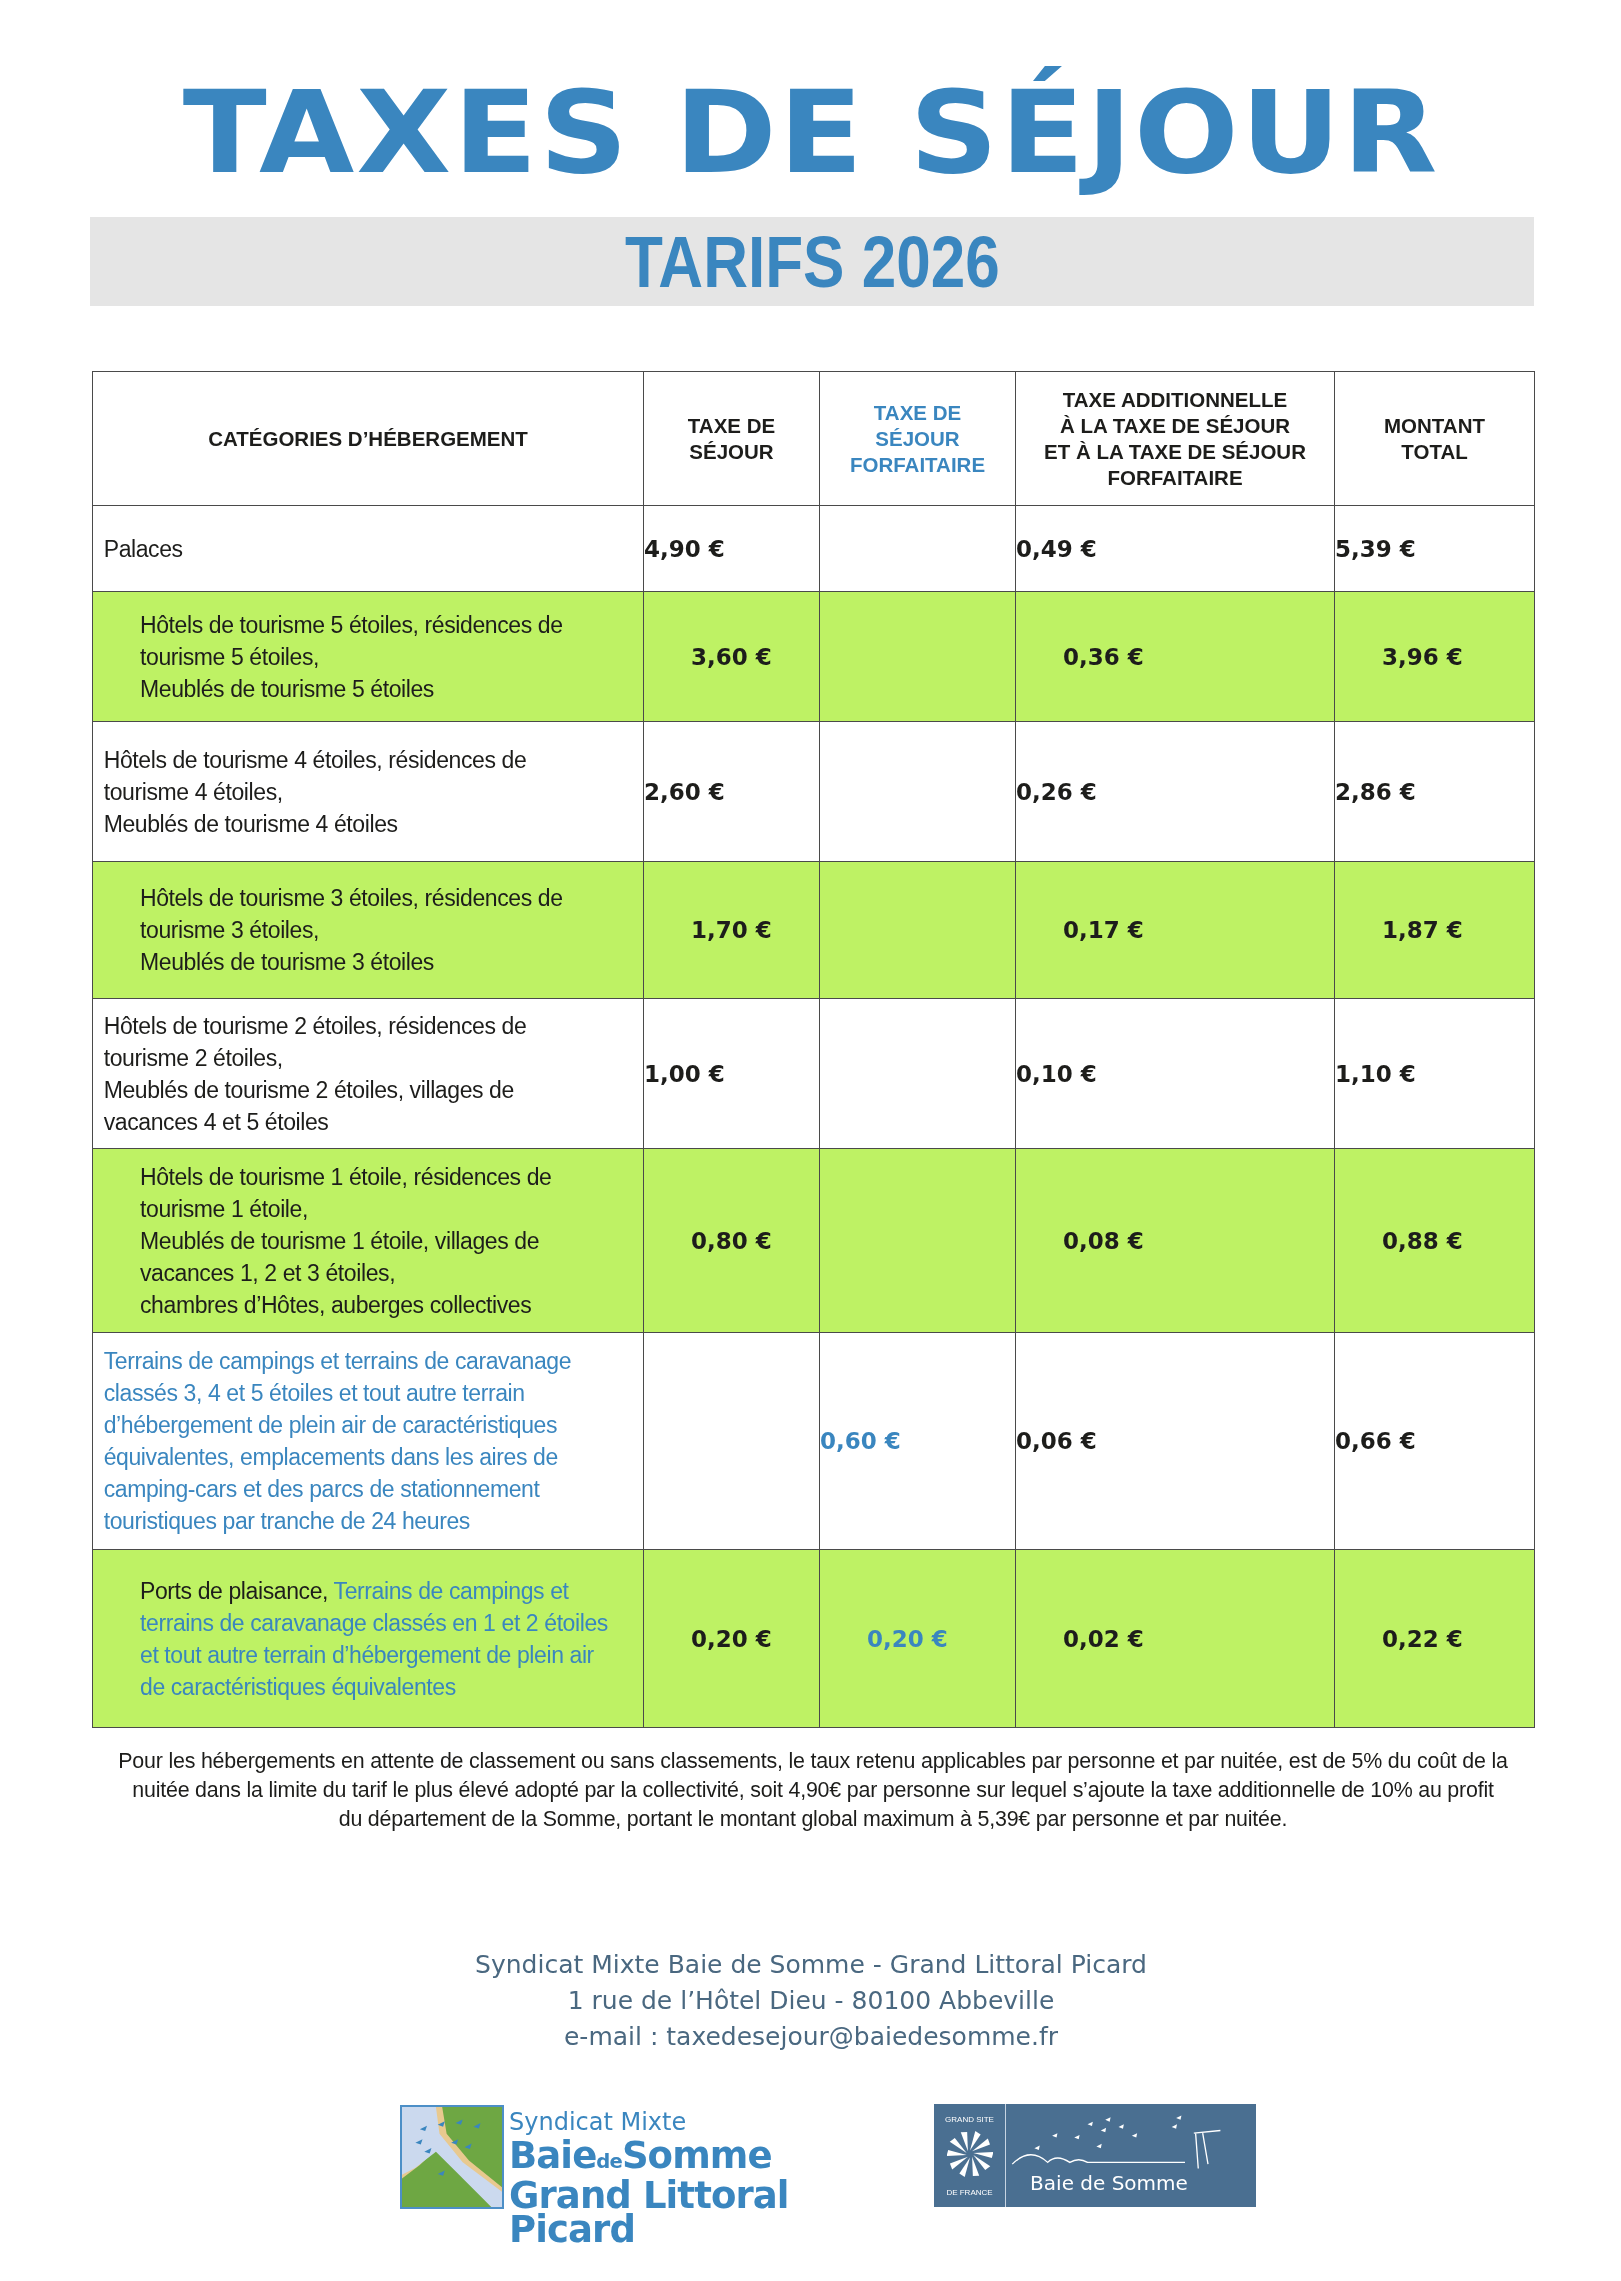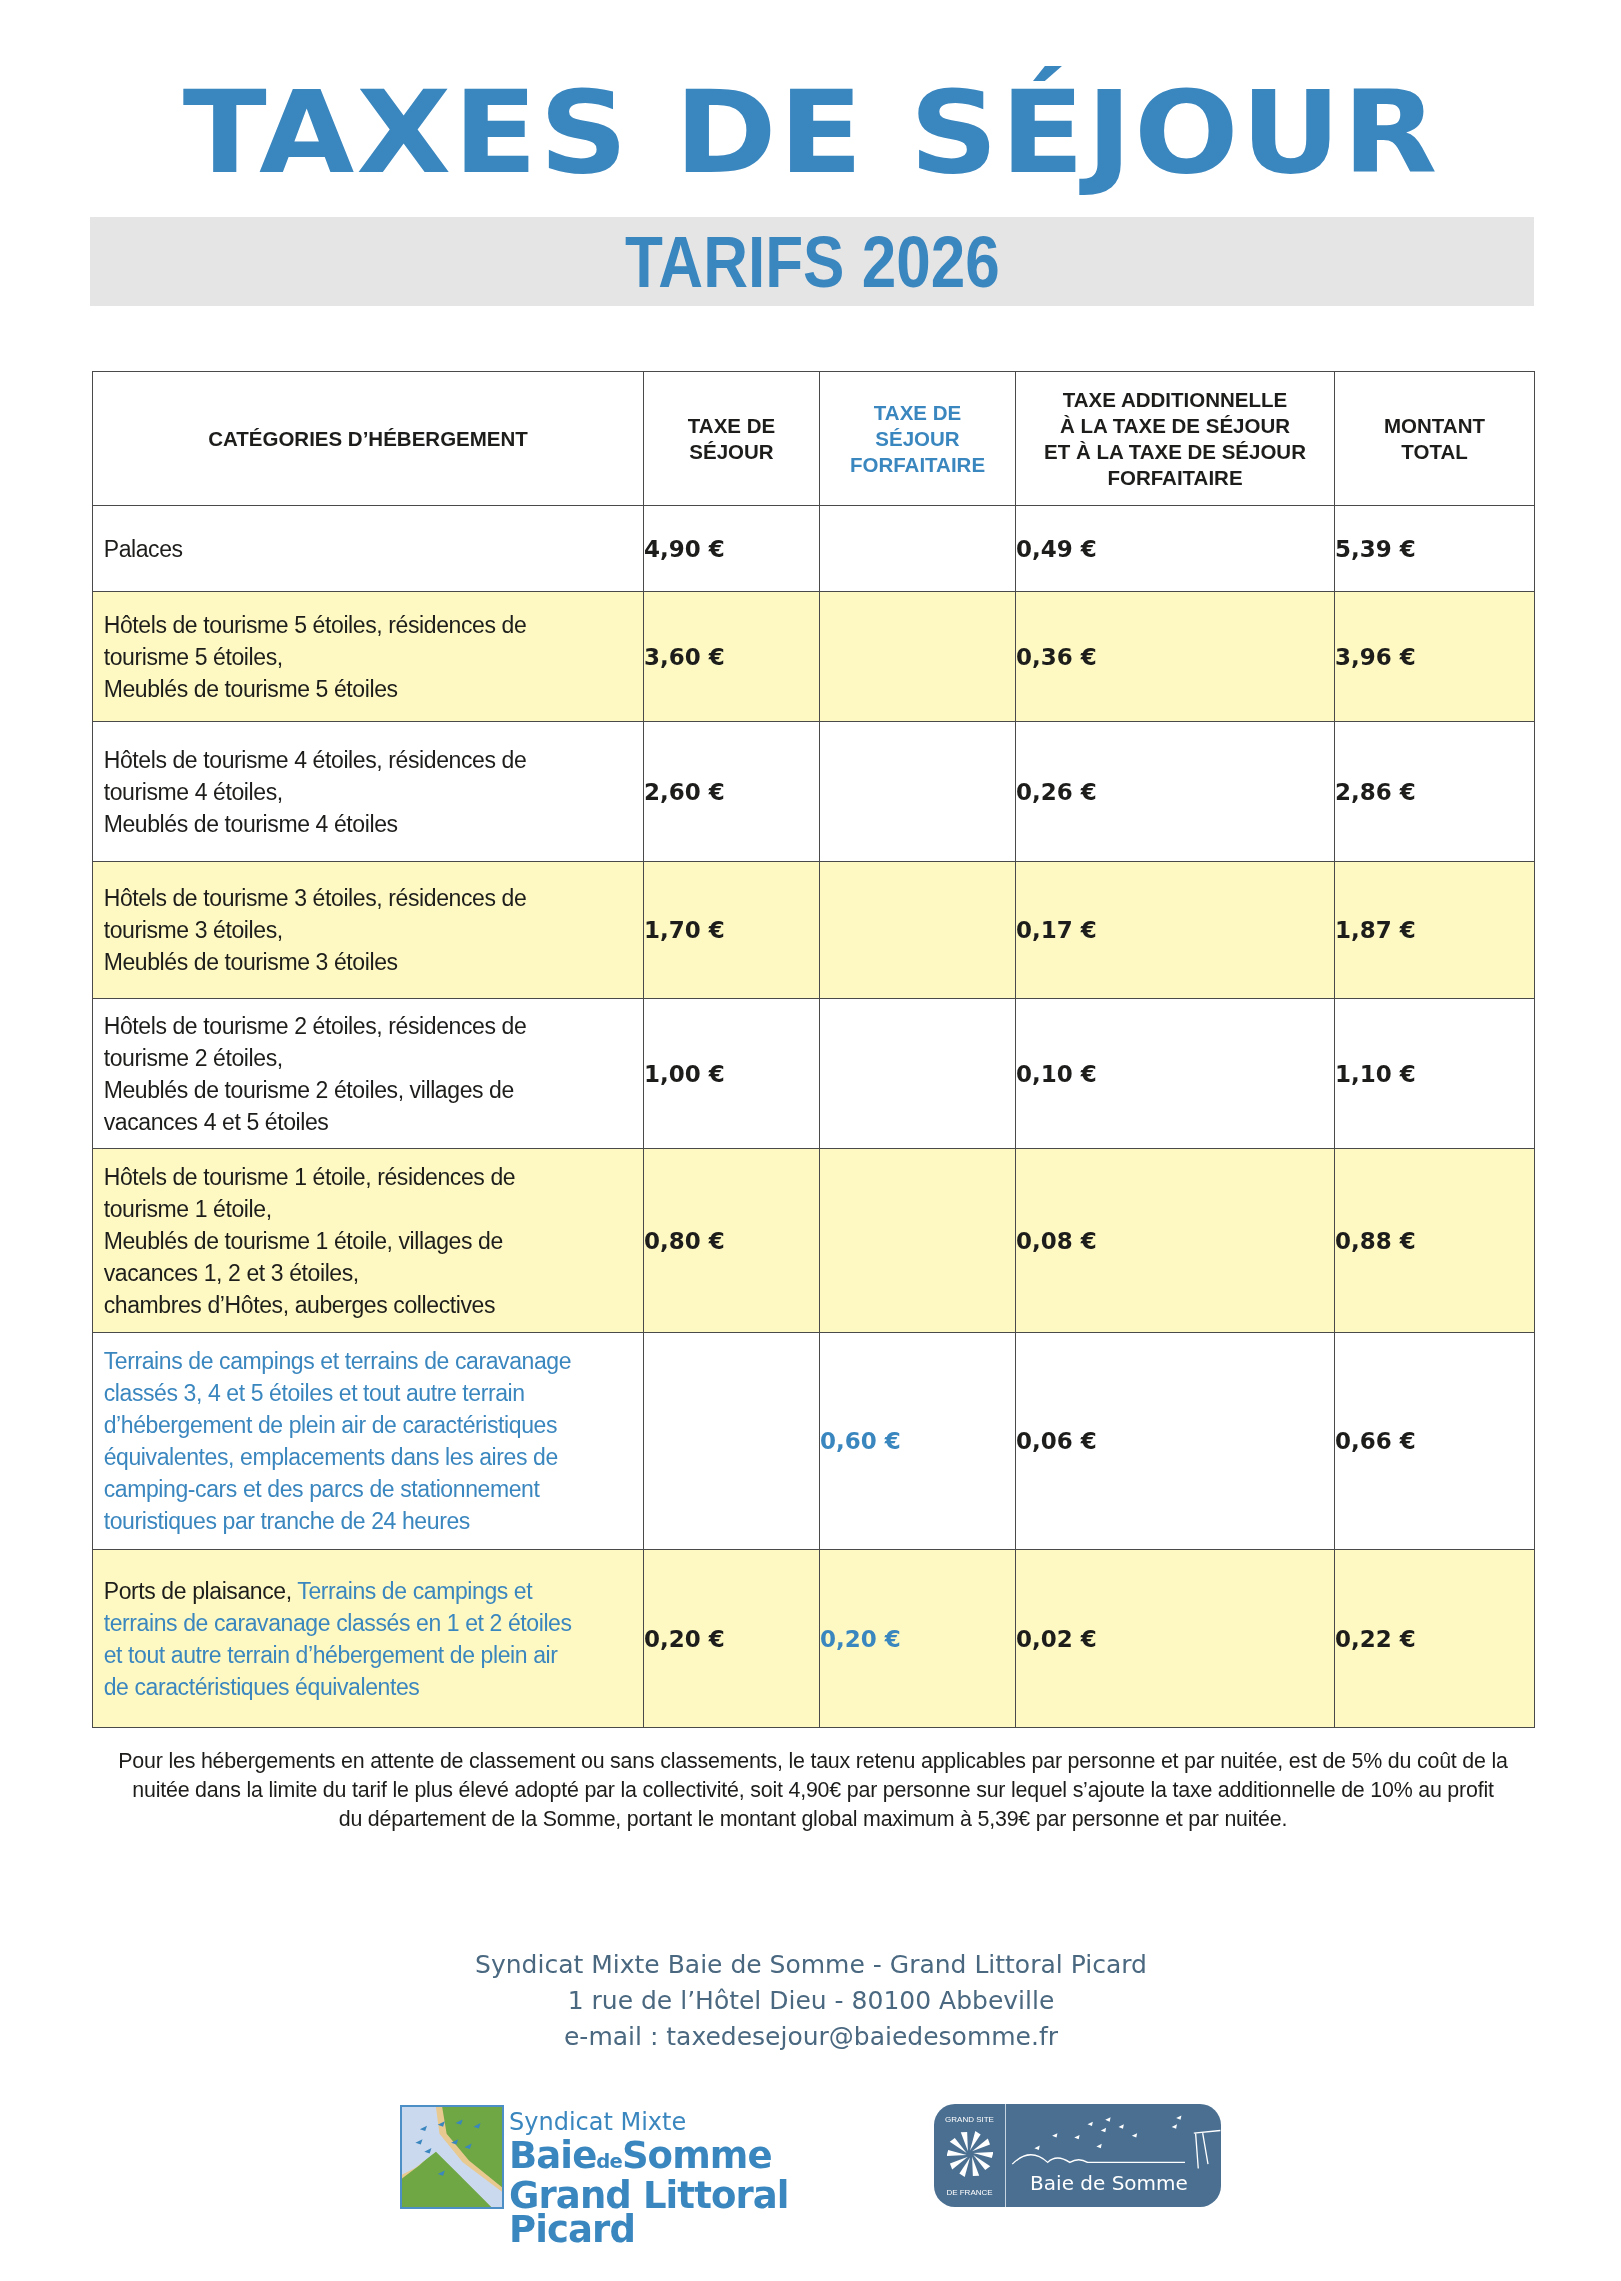--- a/index.html
+++ b/index.html
@@ -15,32 +15,32 @@
   table { position:absolute; left:92px; top:371px; width:1442px; border-collapse:collapse; table-layout:fixed; }
   td, th { border:1.8px solid #4a4a4a; padding:0; }
   th { font-family:"Liberation Sans", sans-serif; font-weight:bold; font-size:20.5px; line-height:26px; text-align:center;
        color:#1d1d1b; }
   th.blue { color:#3a86bf; }
   th.cat { font-size:20.5px; }
   td.cat { text-align:left; padding:0 10.7px; font-family:Liberation Sans, sans-serif; font-size:23px; line-height:32px;
            letter-spacing:-0.4px; }
   td.num { text-align:left; font-family:"DejaVu Sans", sans-serif; font-weight:bold; font-size:23px; }
   td.num.blue, span.blue, td.cat.blue { color:#3a86bf; }
-  tr.shade td { background:#fef9c3; }
+  tr.shade td { background:#bef264;padding-left:47px; }
   .note { position:absolute; left:92px; width:1442px; top:1747px; text-align:center;
           font-family:"Liberation Sans", sans-serif; font-size:21.4px; line-height:29px; color:#1d1d1b; letter-spacing:-0.2px; }
   .contact { position:absolute; left:0; width:1622px; top:1947px; text-align:center;
              font-family:"DejaVu Sans", sans-serif; font-size:25px; line-height:36px; color:#4a6880; }
   .logo1 { position:absolute; left:400px; top:2105px; width:492px; height:102px; }
   .logo1 .map { position:absolute; left:0; top:0; width:100px; height:100px; border:2.7px solid #4c8fc7; background:#6ea743; overflow:hidden; }
   .logo1 .txt { position:absolute; left:109px; top:0; color:#3a86bf; font-family:"DejaVu Sans", sans-serif; line-height:34px; }
   .logo1 .t1 { font-size:24px; }
   .logo1 .t2 { font-size:37px; font-weight:bold; letter-spacing:-0.9px; }
   .logo1 .t3 { font-size:37px; font-weight:bold; letter-spacing:-0.9px; }
-  .logo2 { position:absolute; left:934px; top:2104px; width:287px; height:103px; background:#4a6f91;border-radius:21px; }
+  .logo2 { position:absolute; left:934px; top:2104px; width:322px; height:103px; background:#4a6f91; }
   .logo2 .left { position:absolute; left:0; top:0; width:71px; height:103px; border-right:1.8px solid #c7d4e2; }
   .logo2 .small { position:absolute; left:0; width:71px; text-align:center; color:#fff; font-family:"Liberation Sans", sans-serif; font-size:8px; }
   .logo2 .name { position:absolute; left:67px; width:216px; bottom:12.5px; text-align:center; color:#fff; font-family:"DejaVu Sans", sans-serif; font-size:20px; }
 </style>
 </head>
 <body>
 
 <div class="title">TAXES DE SÉJOUR</div>
 <div class="band">
   <span>TARIFS 2026</span>

